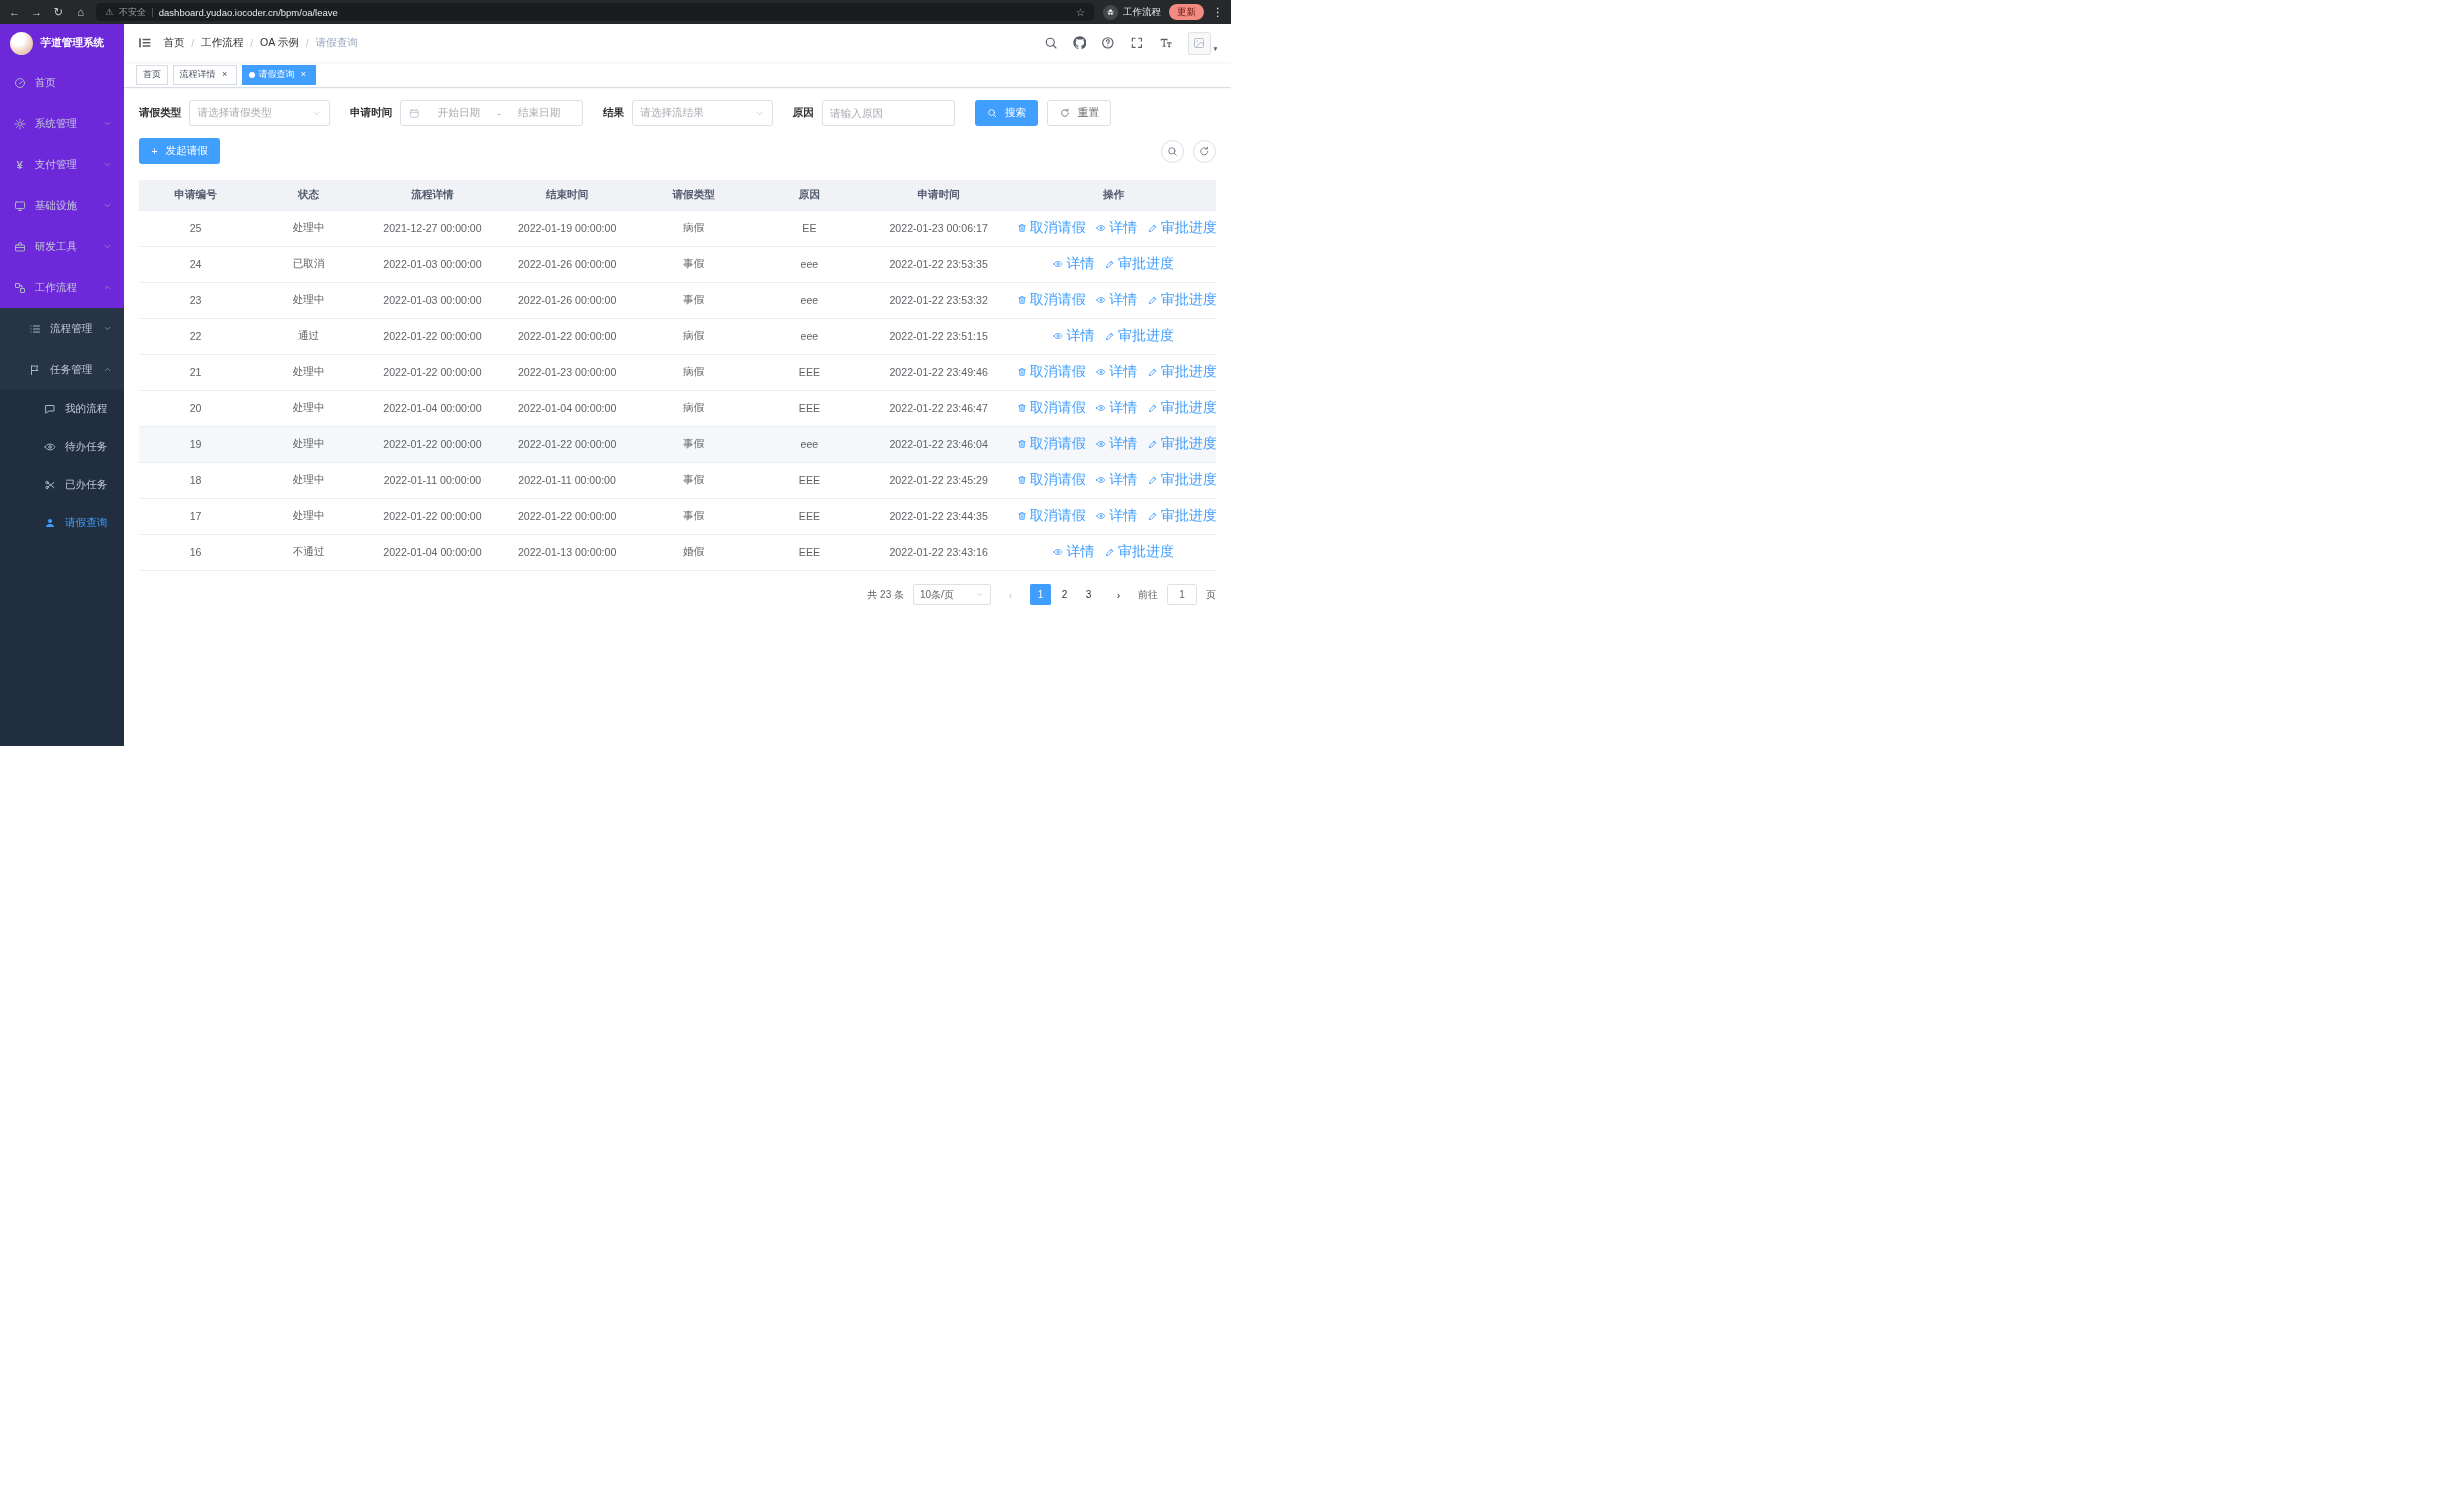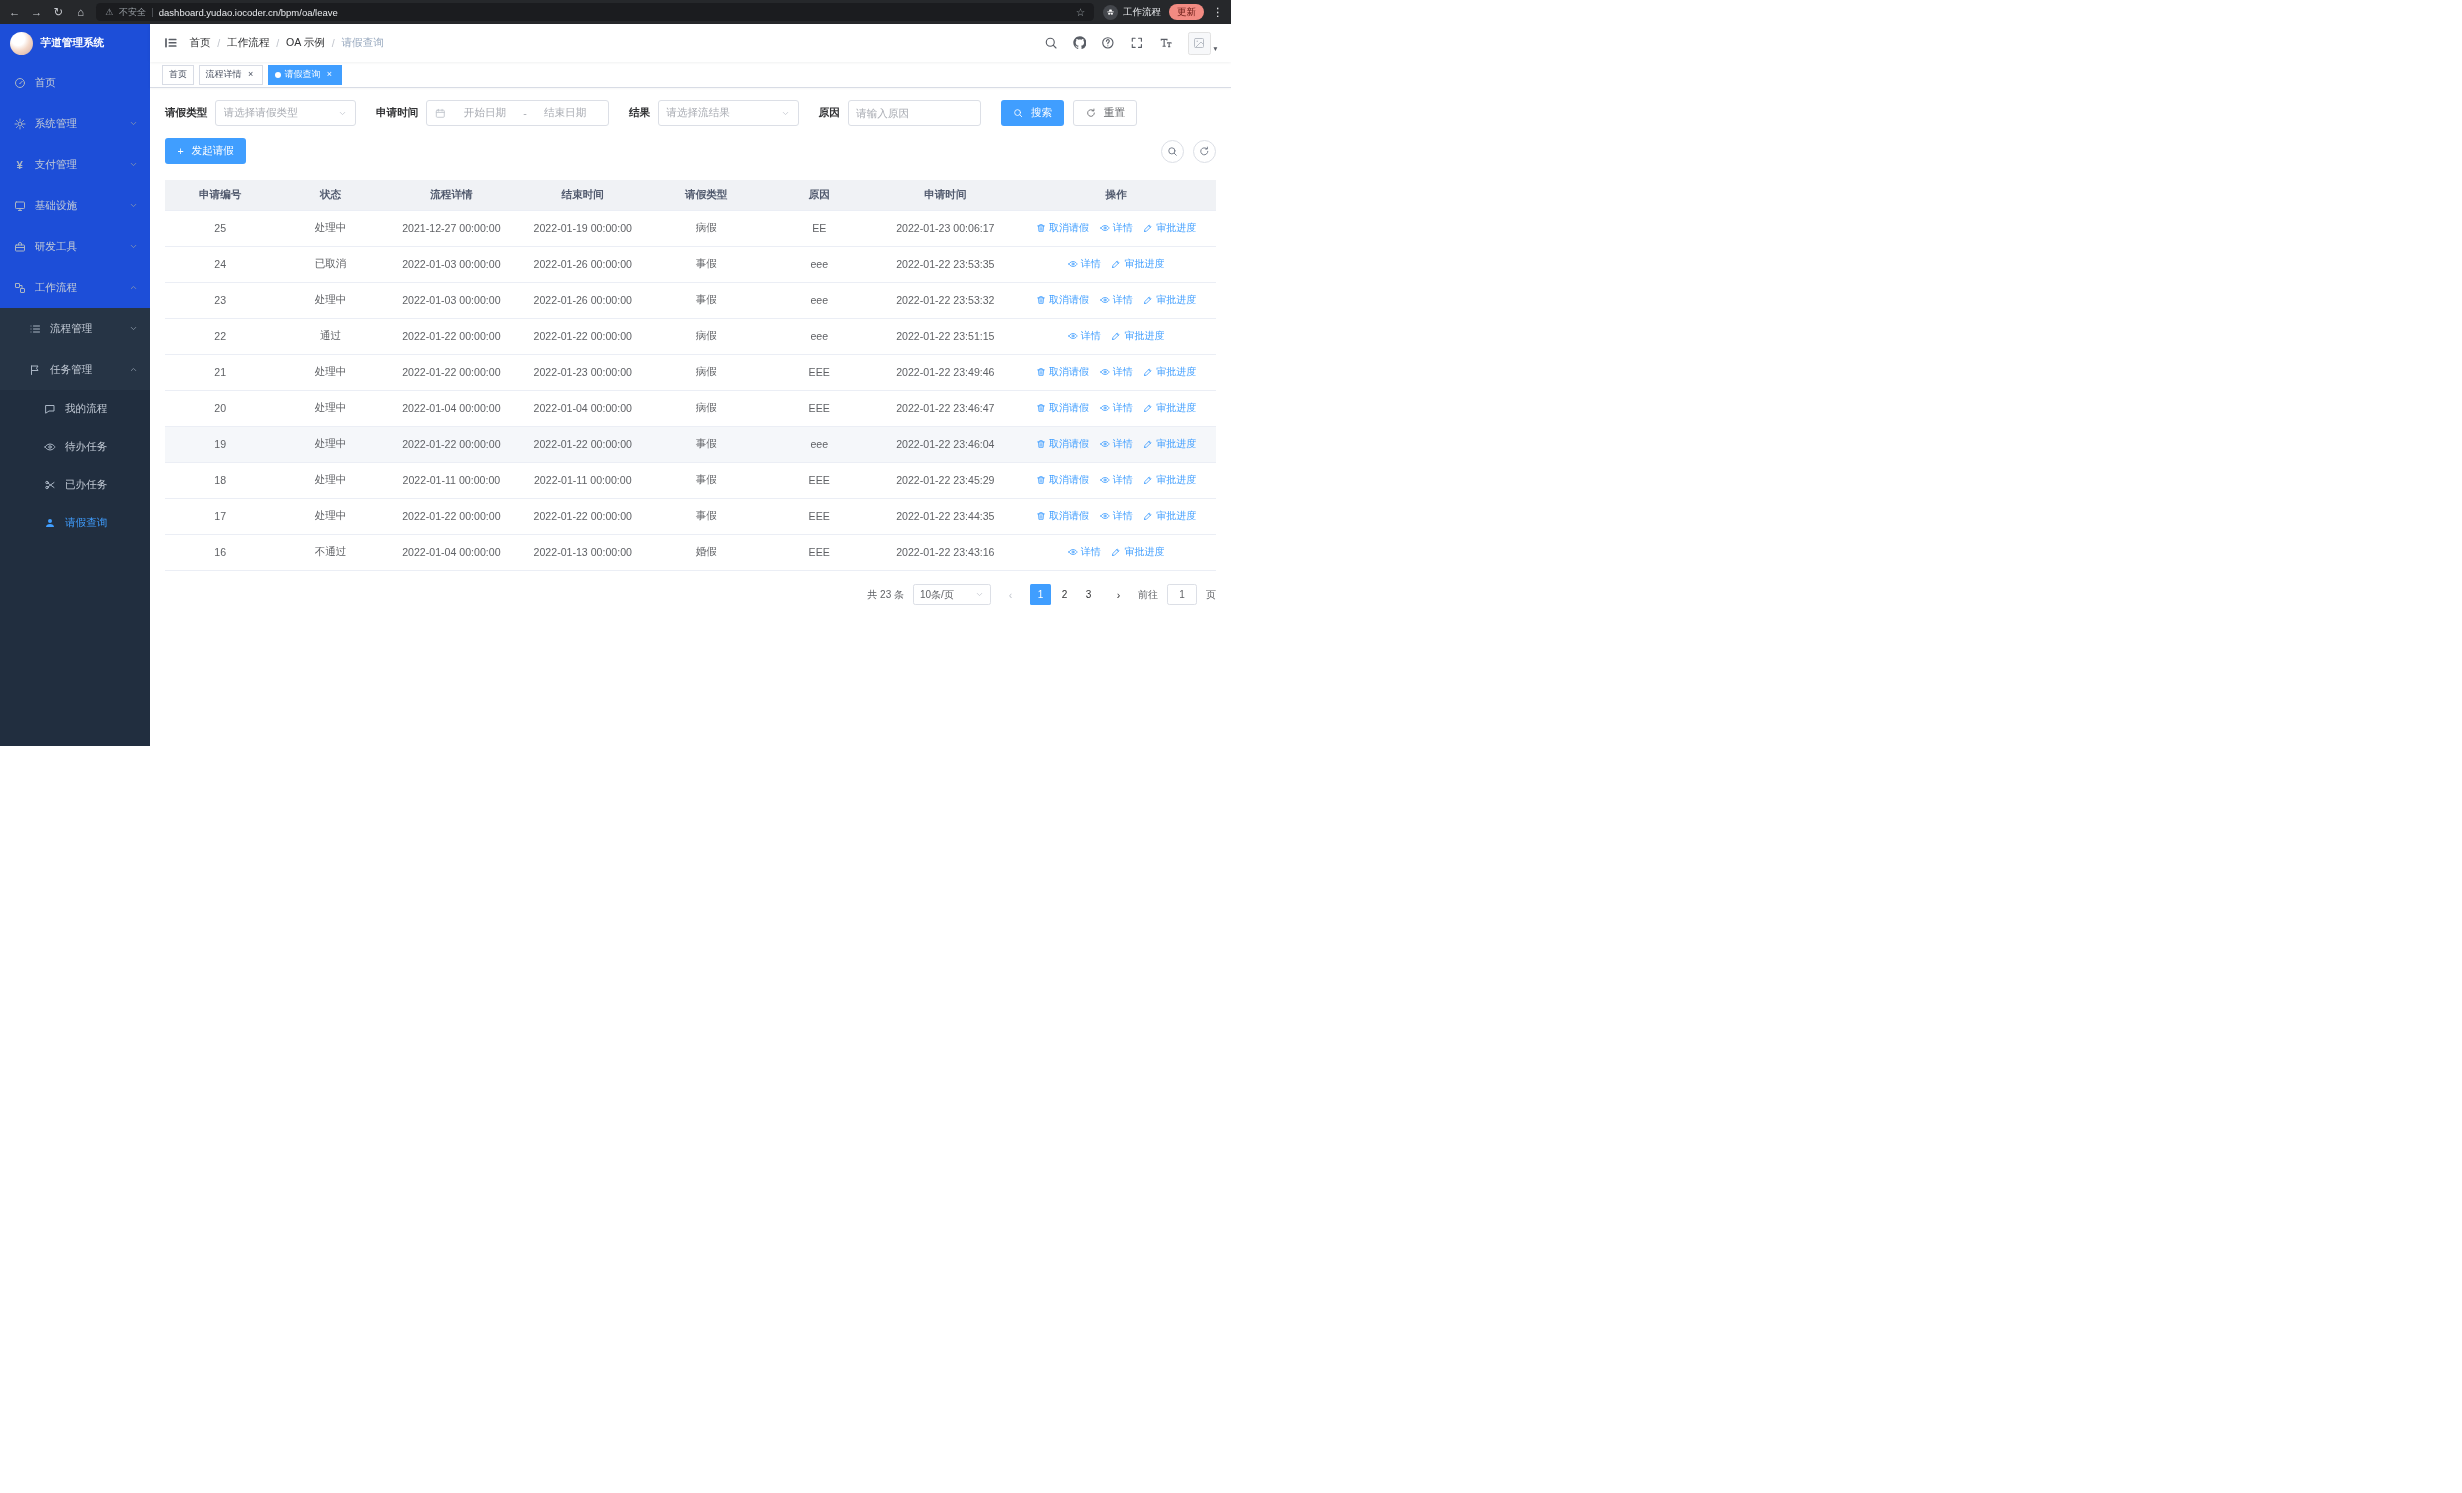--- a/index.html
+++ b/index.html
@@ -19,21 +19,21 @@
   .omnibox .divider{width:0.8px;height:9px;background:#4a4d52}
   .omnibox .url{color:#e8eaed;font-size:9.5px}
   .omnibox .star{margin-left:auto;font-size:10.6px;color:#9aa0a6;cursor:pointer}
   .incog{display:flex;align-items:center;gap:5.3px;font-size:9.5px;color:#e8eaed;white-space:nowrap}
   .incog-badge{width:15px;height:15px;border-radius:50%;background:#44474c;display:inline-flex;align-items:center;justify-content:center;color:#fff}
   .update-pill{background:#f28b82;color:#681a14;border-radius:9px;height:16.7px;padding:0 7.6px;display:flex;align-items:center;font-size:9.5px;font-weight:400;cursor:pointer;white-space:nowrap}
   .kebab{font-size:11.4px;color:#e8eaed;cursor:pointer}
 
   
   .app{display:flex;height:722px}
-  .sidebar{width:150px;flex:none;background:#1d4ed8;color:#c3cbd6;display:flex;flex-direction:column}
+  .sidebar{width:124px;flex:none;background:#6d28d9;color:#c3cbd6;display:flex;flex-direction:column}
   .logo{height:38px;display:flex;align-items:center;gap:7.6px;padding-left:10px;color:#fff;font-weight:700;font-size:10.6px}
   .logo-img{width:23px;height:23px;border-radius:50%;background:radial-gradient(circle at 35% 30%,#ffffff 0 30%,#f3d8c8 55%,#cfa9a0 100%);flex:none}
   .menu-item{height:41px;display:flex;align-items:center;padding:0 12px 0 13.7px;font-size:10.6px;cursor:pointer;white-space:nowrap}
   .menu-item .mi{margin-right:9px;flex:none;color:#aab6c5}
   .mlabel{flex:1;overflow:hidden;text-overflow:ellipsis}
   .chev{margin-left:6px;color:#8f9cab}
   .chev.up{transform:rotate(180deg)}
   .lvl2{background:#263445;padding-left:29px}
   .lvl3{background:#212e3f;padding-left:44px;height:38px}
   .menu-item.active,.menu-item.active .mi{color:#409eff}
@@ -86,21 +86,21 @@
 
   .toolbar-row{margin-top:12px;display:flex;align-items:center}
   .right-tools{margin-left:auto;display:flex;gap:9px}
   .circle-btn{width:23px;height:23px;border-radius:50%;border:0.8px solid #dcdfe6;display:flex;align-items:center;justify-content:center;color:#6b7280;cursor:pointer;background:#fff}
 
   
   table{width:100%;border-collapse:collapse;margin-top:16px;table-layout:fixed}
   thead th{background:#f0f2f5;height:30px;font-size:10.6px;font-weight:700;color:#515a6e;text-align:center;border-bottom:0.8px solid #ebeef5;white-space:nowrap}
   tbody td{height:36px;text-align:center;font-size:10.6px;color:#606266;border-bottom:0.8px solid #ebeef5;white-space:nowrap;overflow:hidden}
   tr.hover-row{background:#f5f7fa}
-  .action-link{color:#409eff;font-size:10px;display:inline-flex;align-items:center;gap:3px;margin:0 5.3px;cursor:pointer;white-space:nowrap}
+  .action-link{color:#409eff;font-size:14px;display:inline-flex;align-items:center;gap:3px;margin:0 5.3px;cursor:pointer;white-space:nowrap}
 
   
   .pagination{margin-top:13.7px;display:flex;justify-content:flex-end;align-items:center;gap:9px;font-size:10px;color:#606266;padding-bottom:15px}
   .page-size{width:78px;height:21px;border:0.8px solid #dcdfe6;border-radius:2.3px;display:flex;align-items:center;padding:0 6px;color:#606266;cursor:pointer;background:#fff}
   .page-size .ph{flex:1}
   .page-size .schev{color:#c0c4cc}
   .pg-arrow{min-width:21px;height:21px;display:flex;align-items:center;justify-content:center;font-size:10.6px;cursor:pointer}
   .pg-prev{color:#c0c4cc}
   .pg-next{color:#303133}
   .page-list{display:flex;gap:3px}

